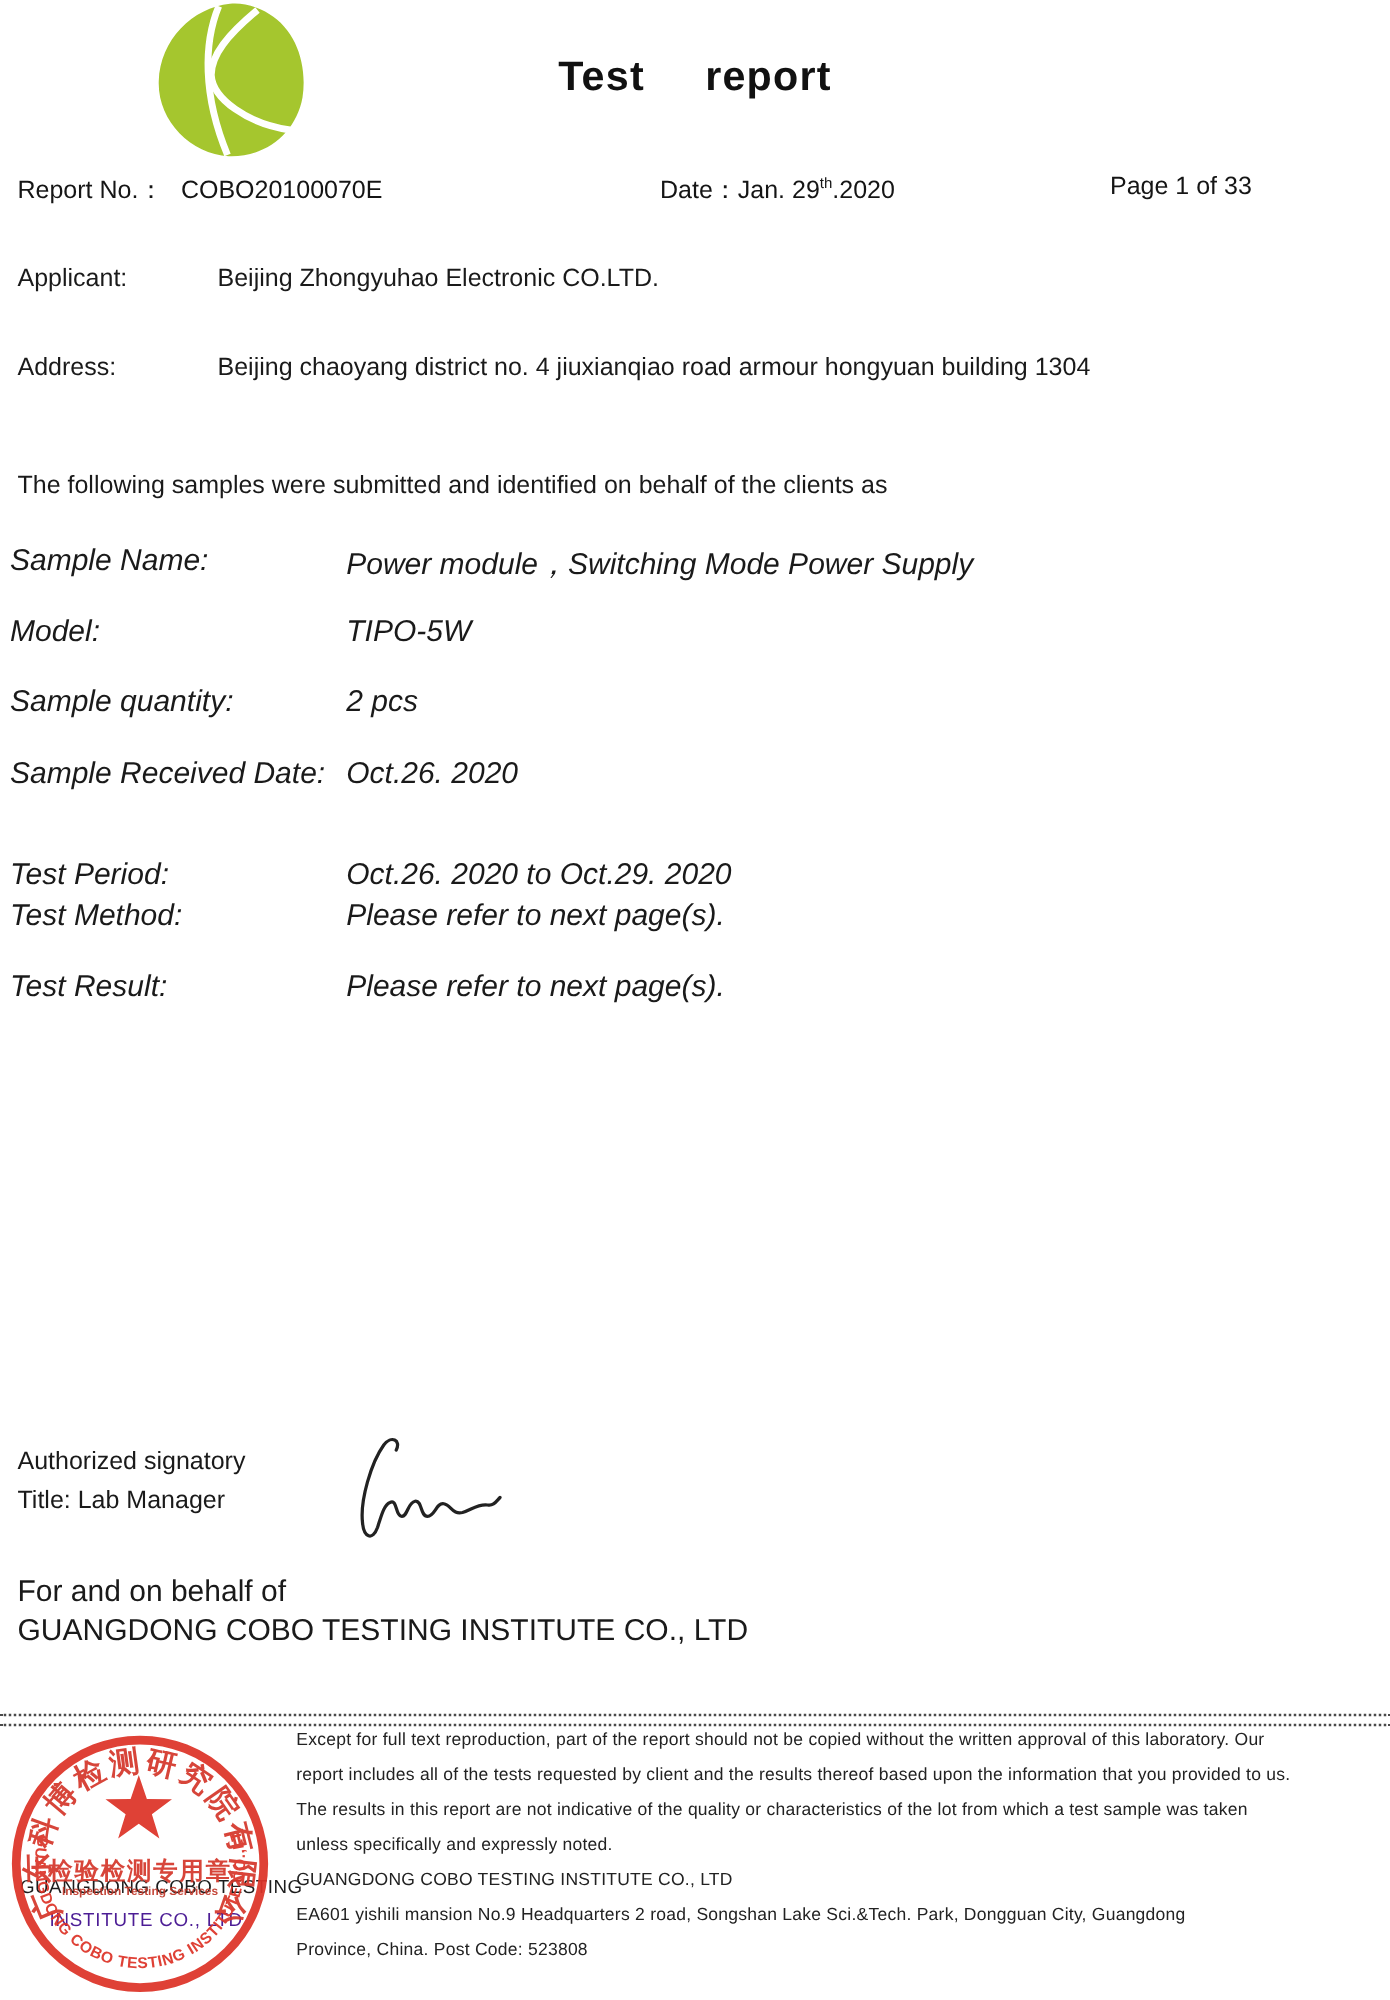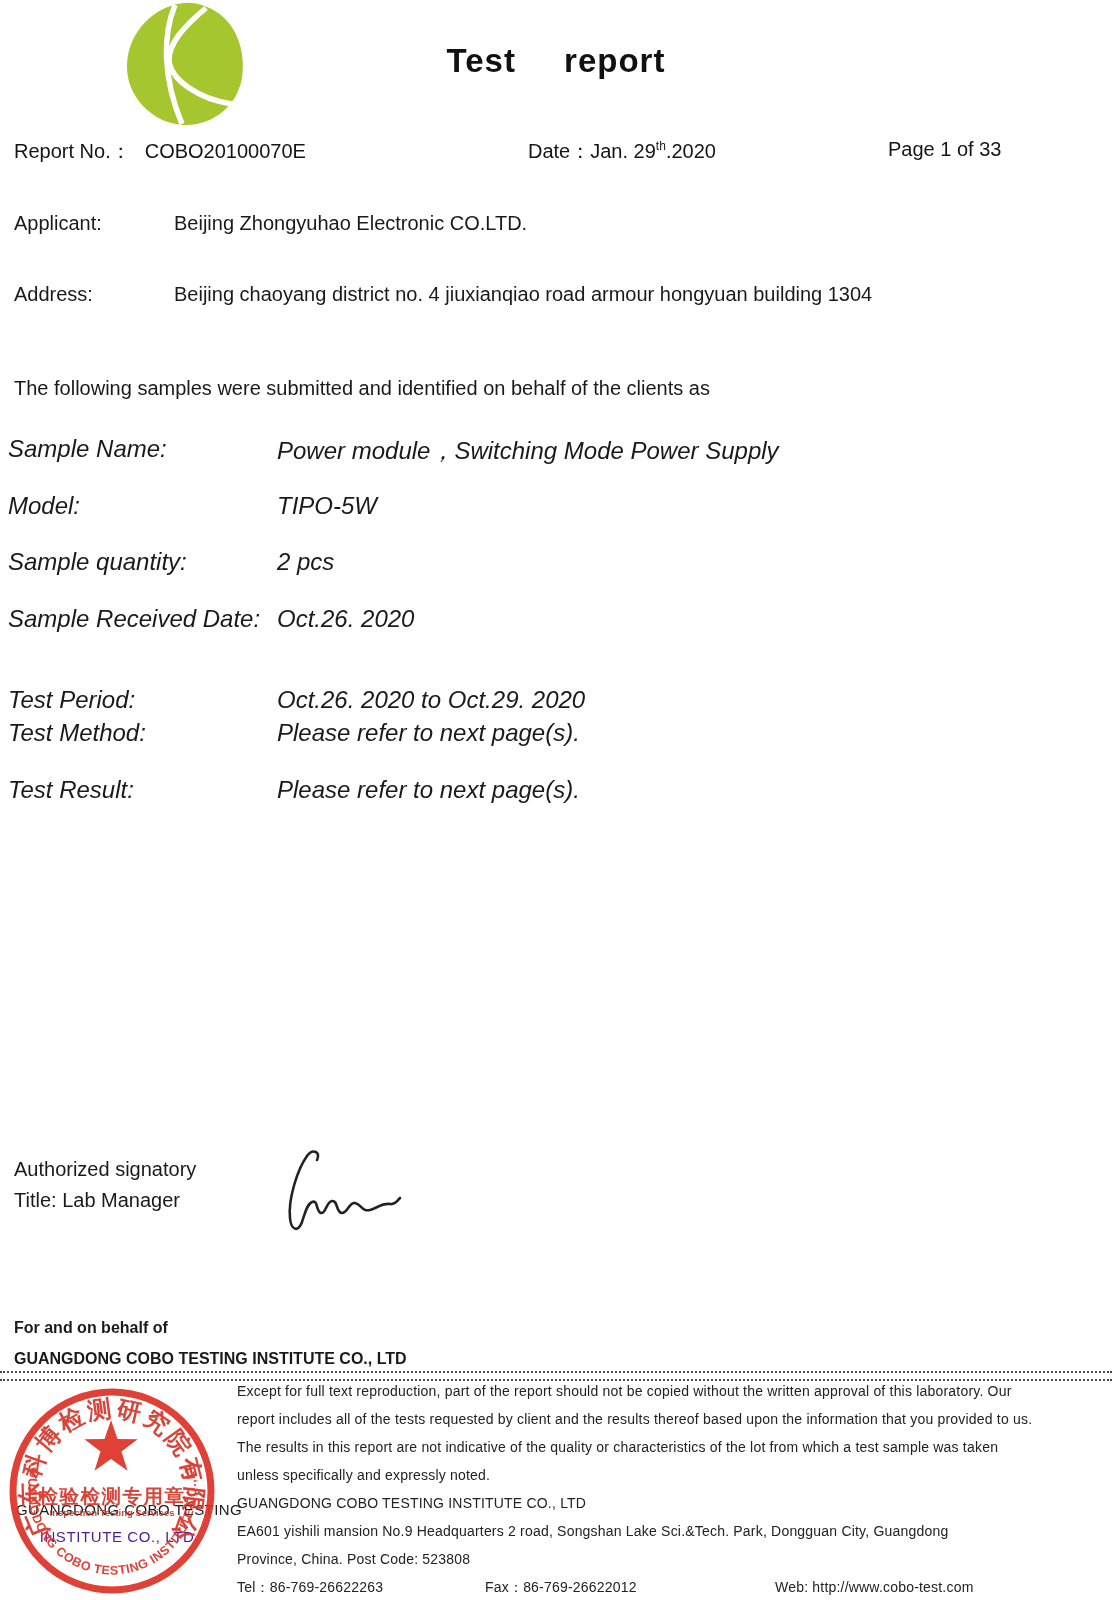--- a/index.html
+++ b/index.html
@@ -34,21 +34,21 @@
 
   
   .field{position:absolute;left:8px;font-size:24px;font-style:italic;}
   .field .val{position:absolute;left:269px;top:0;width:800px;white-space:nowrap;}
   .f0{top:435px;} .f1{top:492px;} .f2{top:548px;}
   .f3{top:605px;} .f4{top:662px;margin-top:24px;} .f5{top:719px;} .f6{top:776px;}
 
   
   .sig-block{left:14px;top:1154px;font-size:20px;line-height:31px;}
   .sig-svg{left:280px;top:1148px;width:130px;height:110px;}
-  .behalf-block{left:14px;top:1312px;font-size:16px;line-height:31px;font-weight:bold;}
+  .behalf-block{left:14px;top:1258px;font-size:24px;line-height:31px;}
 
   
   .dotline{left:0;top:1371px;width:1112px;height:6px;
     border-top:2px dotted #4a4a4a;border-bottom:2px dotted #4a4a4a;}
 
   
   .footer{
     left:237px;top:1377px;width:870px;font-size:14px;line-height:28px;
     letter-spacing:.2px;color:#222;
   }
@@ -146,25 +146,20 @@
 <div class="abs dotline"></div>
 
 <div class="abs footer">
   <div class="fline">Except for full text reproduction, part of the report should not be copied without the written approval of this laboratory. Our</div>
   <div class="fline">report includes all of the tests requested by client and the results thereof based upon the information that you provided to us.</div>
   <div class="fline">The results in this report are not indicative of the quality or characteristics of the lot from which a test sample was taken</div>
   <div class="fline">unless specifically and expressly noted.</div>
   <div class="fline">GUANGDONG COBO TESTING INSTITUTE CO., LTD</div>
   <div class="fline">EA601 yishili mansion No.9 Headquarters 2 road, Songshan Lake Sci.&amp;Tech. Park, Dongguan City, Guangdong</div>
   <div class="fline">Province, China. Post Code: 523808</div>
-  <div class="fline tel-line">
-    <span>Tel：86-769-26622263</span>
-    <span class="fax">Fax：86-769-26622012</span>
-    <span class="web">Web: http://www.cobo-test.com</span>
-  </div>
 </div>
 
 <div class="abs lh1">GUANGDONG COBO TESTING</div>
 <div class="abs lh2">INSTITUTE CO., LTD</div>
 
 <svg class="abs stamp" viewBox="0 0 212 214" xmlns="http://www.w3.org/2000/svg">
   <defs>
     <path id="arcCN" d="M 45,149 A 74,74 0 1 1 167,149"></path>
     <path id="arcEN" d="M 27,78 A 84,84 0 1 0 185,78"></path>
   </defs>

